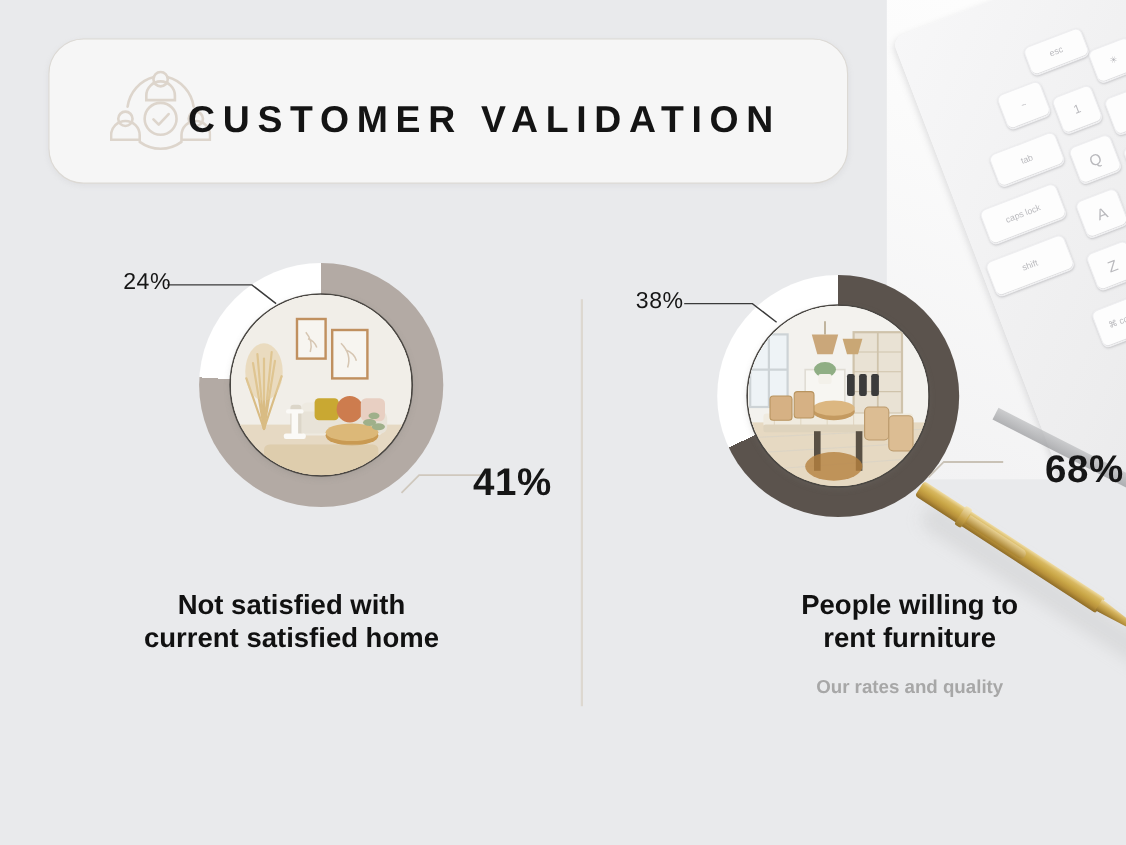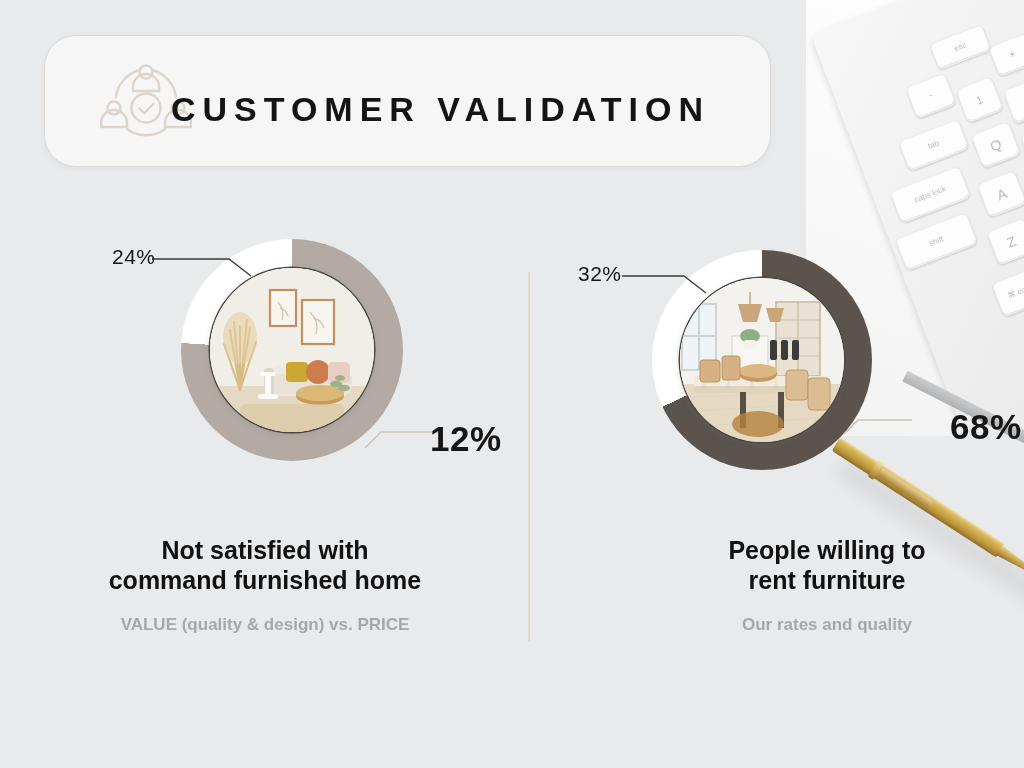--- a/index.html
+++ b/index.html
@@ -248,28 +248,27 @@
   </div>
 
   <svg class="leader" style="left:150px;top:248px;width:130px;height:32px;" viewBox="0 0 130 32">
     <polyline points="2,11 79,11 101,28" fill="none" stroke="#3a3a3a" stroke-width="1.3"></polyline>
   </svg>
   <div class="lbl lbl-small" style="left:112px;top:245px;text-align:center;">24%</div>
 
   <svg class="leader" style="left:363px;top:424px;width:80px;height:30px;" viewBox="0 0 80 30">
     <polyline points="2,24 18,8 78,8" fill="none" stroke="#cfc8bd" stroke-width="1.6"></polyline>
   </svg>
-  <div class="lbl lbl-big" style="left:430px;top:419px;">12%</div>
+  <div class="lbl lbl-big" style="left:430px;top:419px;">41%</div>
 
   <div class="caption" style="left:0;top:536px;width:530px;">
     <div class="caption-main">
       <div>Not satisfied with</div>
-      <div>command furnished home</div>
-    </div>
-    <div class="caption-sub">VALUE (quality &amp; design) vs. PRICE</div>
+      <div>current satisfied home</div>
+    </div>
   </div>
 
   <div class="donut-wrap" style="left:652px;top:250px;width:220px;height:220px;">
     <div class="donut" style="width:220px;height:220px;
                 background:conic-gradient(from 0deg,#5b534d 0deg 244.8deg,#ffffff 244.8deg 360deg);"></div>
     <div class="donut-hole" style="left:28px;top:28px;width:164px;height:164px;">
       <div class="photo-dining">
         <svg viewBox="0 0 164 164" width="164" height="164">
           <rect x="0" y="0" width="164" height="110" fill="#f3f2ee"></rect>
           <rect x="0" y="106" width="164" height="58" fill="#e6d9c2"></rect>
@@ -315,21 +314,21 @@
           </g>
           <ellipse cx="78" cy="146" rx="26" ry="13" fill="#b5813f" opacity=".8"></ellipse>
         </svg>
       </div>
     </div>
   </div>
 
   <svg class="leader" style="left:620px;top:266px;width:110px;height:30px;" viewBox="0 0 110 30">
     <polyline points="2,10 64,10 86,27" fill="none" stroke="#3a3a3a" stroke-width="1.3"></polyline>
   </svg>
-  <div class="lbl lbl-small" style="left:578px;top:262px;">32%</div>
+  <div class="lbl lbl-small" style="left:578px;top:262px;">38%</div>
 
   <svg class="leader" style="left:842px;top:412px;width:72px;height:28px;" viewBox="0 0 72 28">
     <polyline points="2,22 16,8 70,8" fill="none" stroke="#c9c2b6" stroke-width="1.6"></polyline>
   </svg>
   <div class="lbl lbl-big" style="left:908px;top:407px;margin-left:42px;">68%</div>
 
   <div class="caption" style="left:530px;top:536px;width:594px;">
     <div class="caption-main">
       <div>People willing to</div>
       <div>rent furniture</div>

